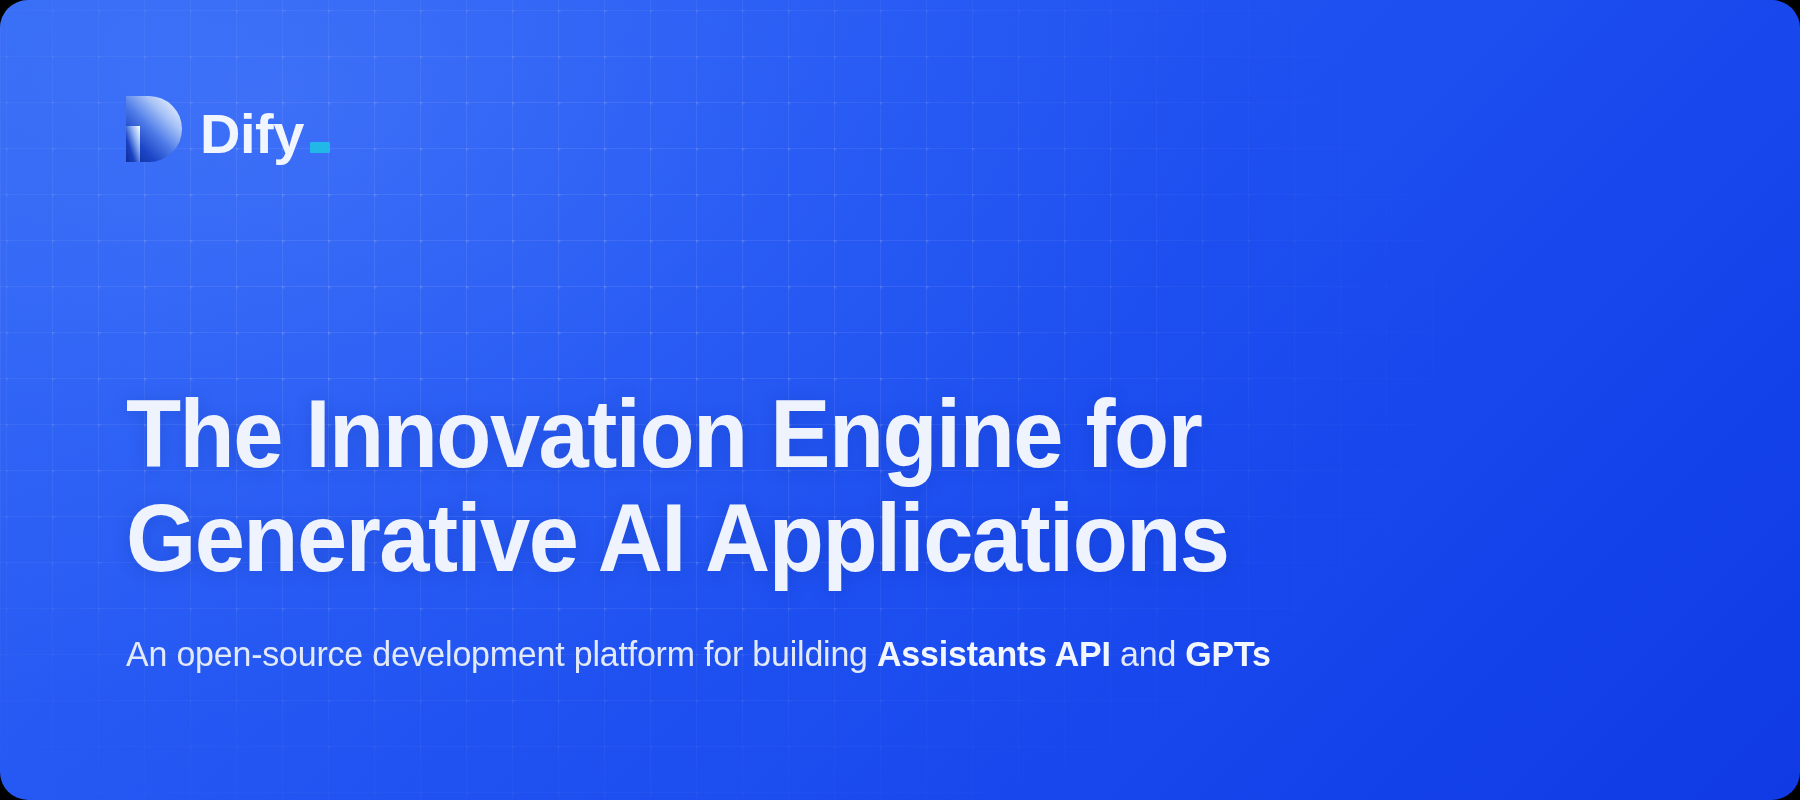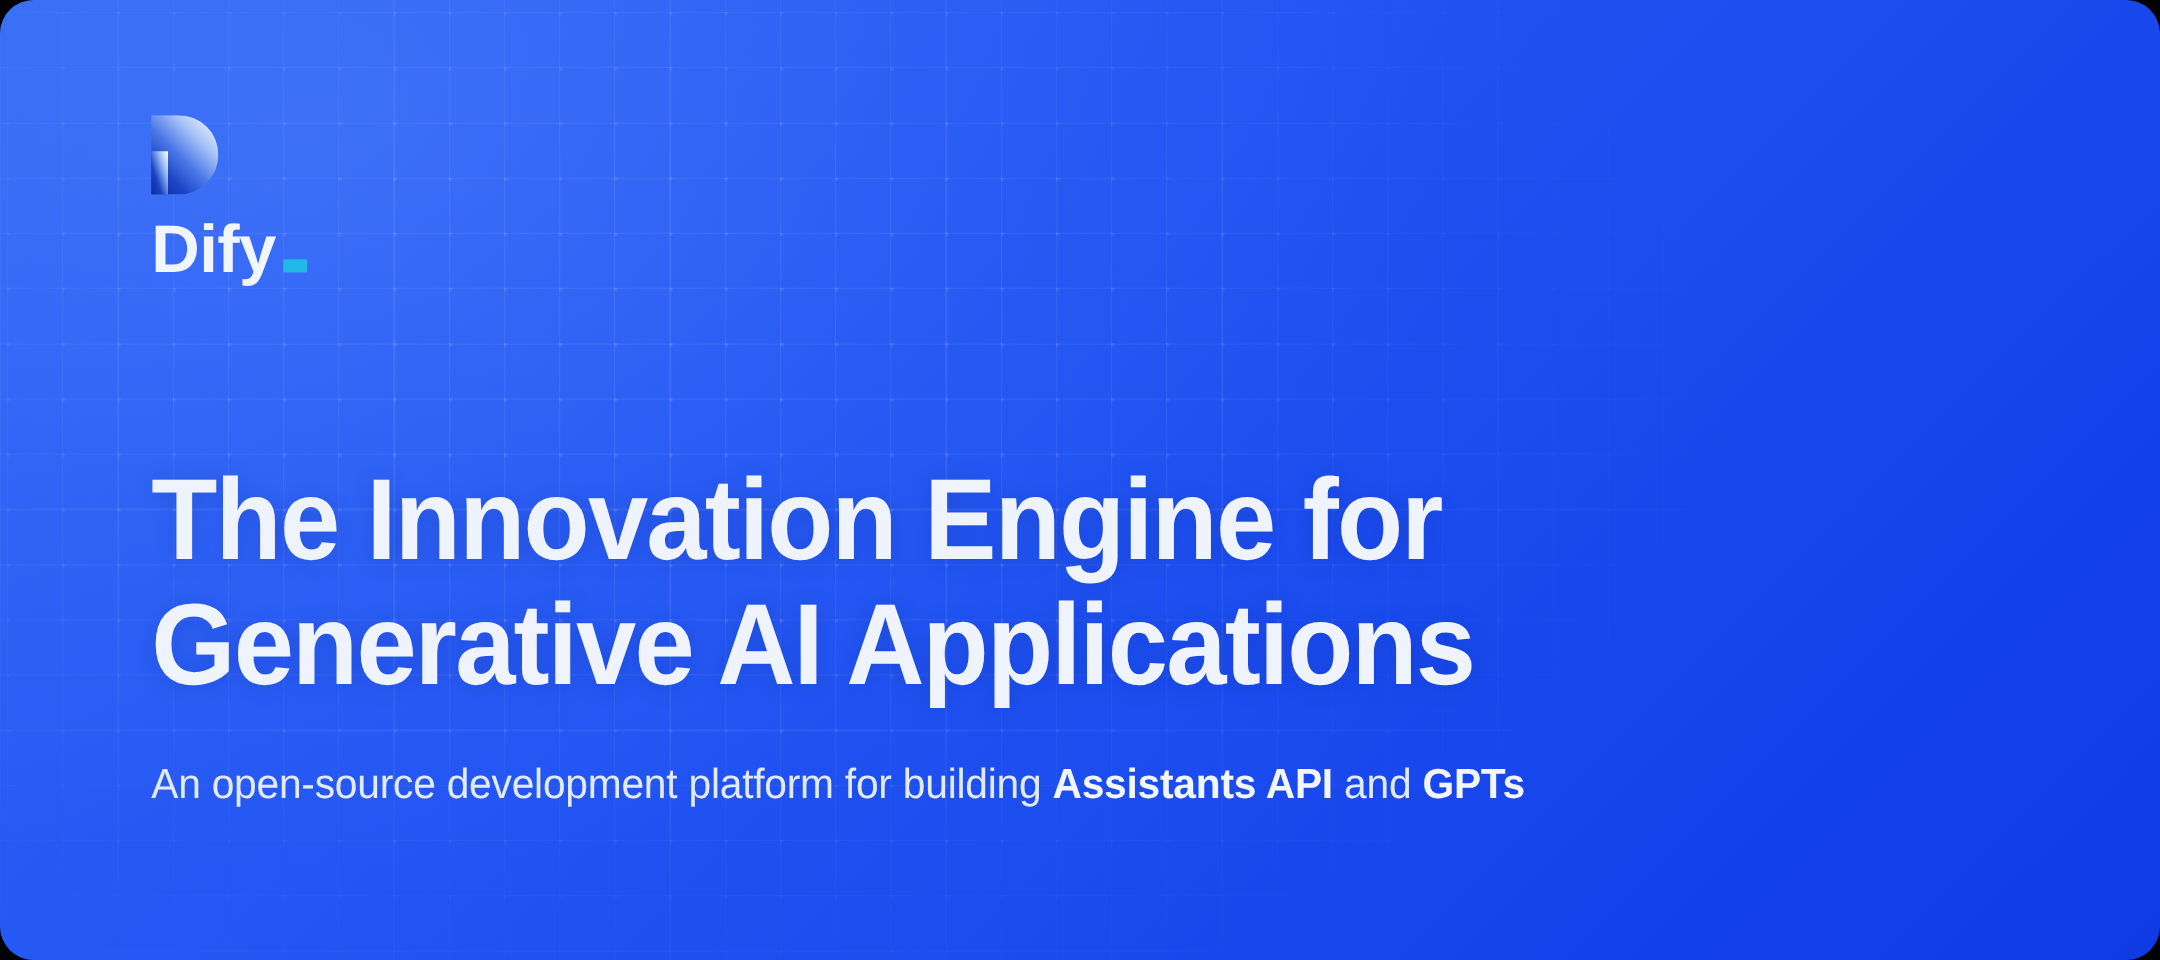--- a/index.html
+++ b/index.html
@@ -113,23 +113,22 @@
     width: 100%;
     height: 100%;
   }
 
   
   .logo-lockup {
     position: absolute;
     left: 126px;
     top: 96px;
     display: flex;
-    align-items: flex-start;
+    align-items: flex-end;
     gap: 18px;
-    flex-direction: column;
   }
   .logo-mark {
     width: 56px;
     height: 66px;
     display: block;
     flex: 0 0 auto;
   }
   .logo-word {
     display: flex;
     align-items: flex-end;

